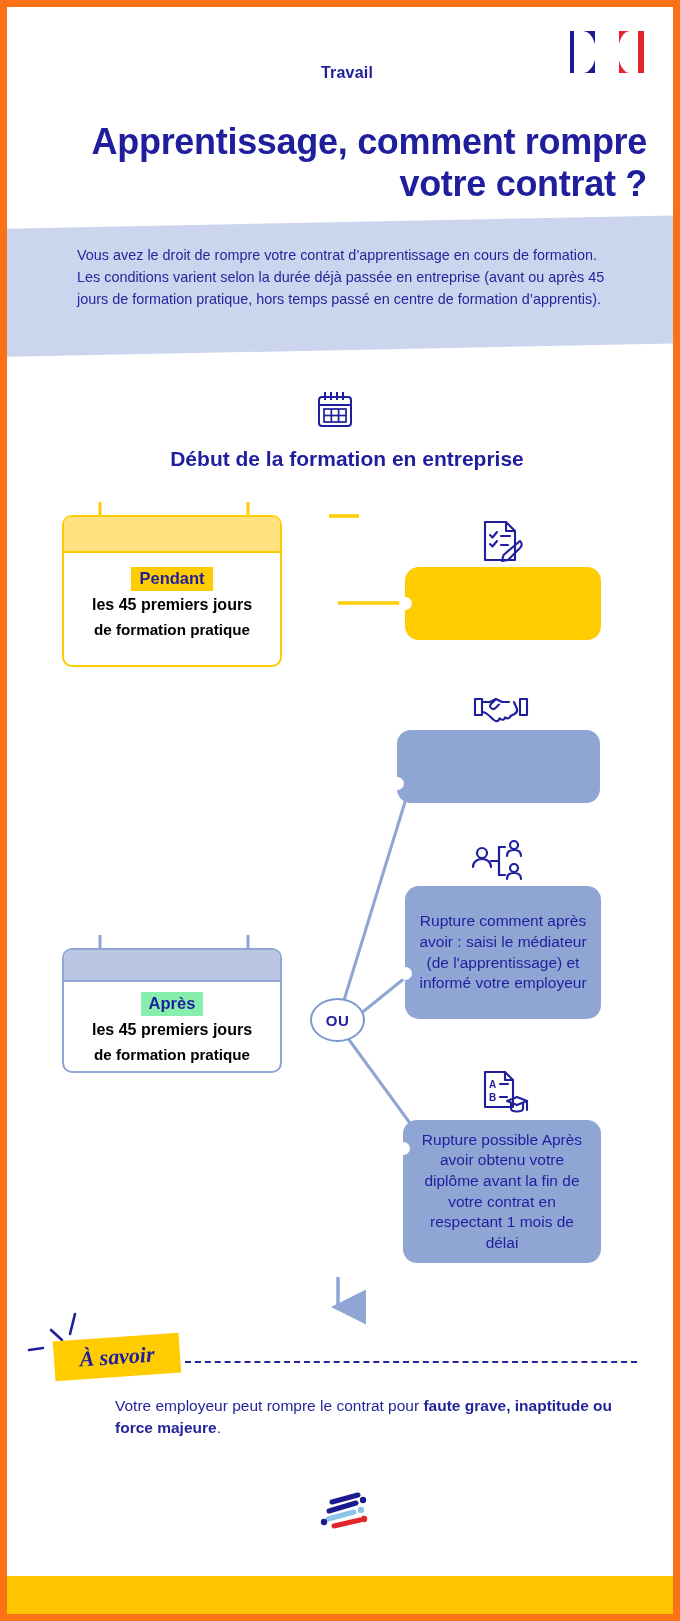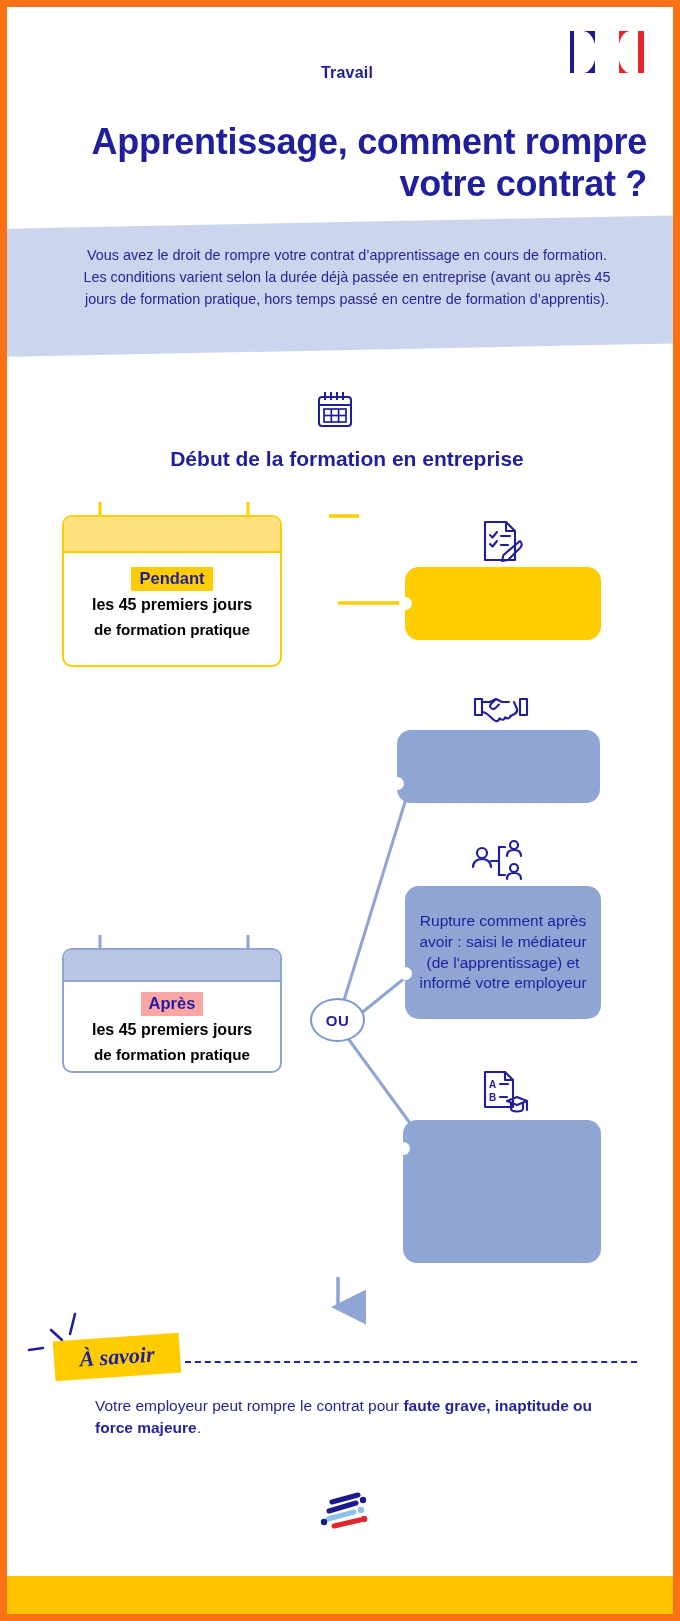--- a/index.html
+++ b/index.html
@@ -76,21 +76,20 @@
     top: 215px; left: -12px;
     width: 704px; height: 128px;
     background: #ccd5ee;
     transform: rotate(-1.15deg);
     transform-origin: center;
   }
   .intro-text {
     position: absolute;
     top: 238px; left: 70px;
     width: 540px;
-    text-align: center;
     font-size: 14.4px;
     line-height: 1.52;
     color: #25259b;
   }
 
   
   .cal-icon-top {
     position: absolute;
     top: 381px; left: 306px;
     width: 44px; height: 44px;
@@ -147,21 +146,21 @@
   .chip {
     display: inline-block;
     padding: 2px 8px 3px;
     font-size: 16.5px;
     font-weight: bold;
     color: #1f1f9e;
     line-height: 1.15;
     text-align: right;
   }
   .chip-yellow { background: #ffcc00; }
-  .chip-blue   { background: #fca5a5; }
+  .chip-blue   { background: #86efac; }
 
   .card-line {
     font-size: 16px;
     font-weight: bold;
     color: #000000;
     line-height: 1.3;
     margin-top: 4px;
     white-space: nowrap;
   }
   .card-line.sub { font-size: 15.2px; }
@@ -231,21 +230,21 @@
     color: #1f1f9e;
   }
   .dash-line {
     position: absolute;
     top: 1354px; left: 178px;
     width: 452px; height: 0;
     border-top: 2px dashed #25259b;
   }
   .savoir-text {
     position: absolute;
-    top: 1388px; left: 88px;
+    top: 1388px; left: 108px;
     width: 516px;
     font-size: 15.5px;
     line-height: 1.45;
     color: #25259b;
   }
   .savoir-text b { font-weight: bold; }
 
   
   .logo-wrap {
     position: absolute;
@@ -425,20 +424,21 @@
       <text x="12" y="19" font-family="Liberation Sans, sans-serif" font-size="10" font-weight="bold" fill="#1f1f9e" stroke="none">A</text>
       <text x="12" y="32" font-family="Liberation Sans, sans-serif" font-size="10" font-weight="bold" fill="#1f1f9e" stroke="none">B</text>
       <line x1="23" y1="15" x2="31" y2="15"></line>
       <line x1="23" y1="28" x2="30" y2="28"></line>
       <path d="M30 32 l10 -4 10 4 -10 4 z"></path>
       <path d="M34 34.5 v5 c0 2 3 3 6 3 3 0 6 -1 6 -3 v-5"></path>
       <line x1="50" y1="32" x2="50" y2="41"></line>
     </g>
   </svg>
   <div class="bubble bubble-blue b4">
+    <span>Rupture possible Après avoir obtenu votre diplôme avant la fin de votre contrat en respectant 1 mois de délai</span>
     <span class="bubble-dot" style="left:-6px; top:22px;"></span>
   </div>
 
   <div class="savoir-badge">
     <span>À savoir</span>
   </div>
   <div class="dash-line"></div>
   <div class="savoir-text"><span>Votre employeur peut rompre le contrat pour </span><b>faute grave, inaptitude ou force majeure</b><span>.</span></div>
 
   <div class="logo-wrap">

